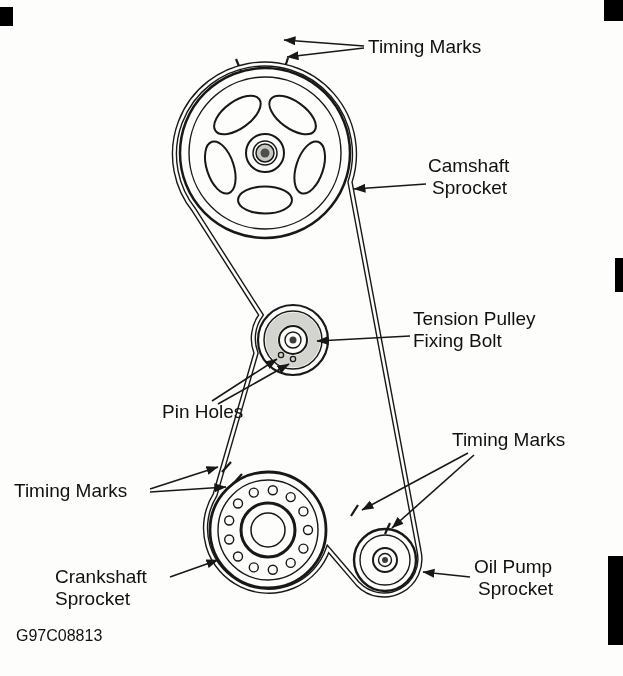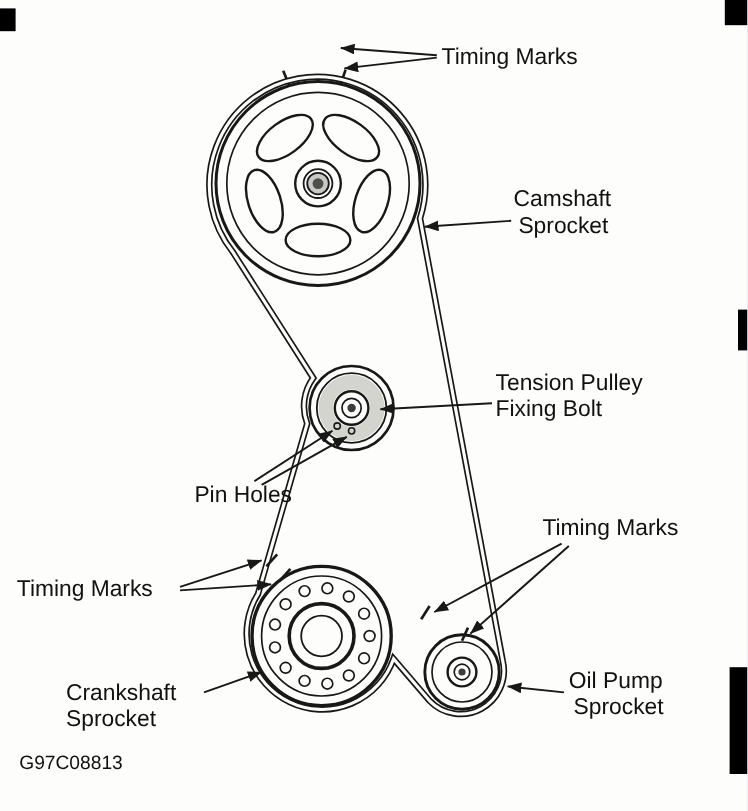--- a/index.html
+++ b/index.html
@@ -1,17 +1,17 @@
 <!DOCTYPE html>
 <html><head>
 <meta charset="utf-8">
 <style>
   html,body{margin:0;padding:0;background:#ffffff;}
   body{width:623px;height:676px;overflow:hidden;}
-  .canvas{position:relative;width:623px;height:676px;background:#c4b5fd;}
+  .canvas{position:relative;width:623px;height:676px;background:#fde047;}
   svg{display:block;}
   text{font-family:"Liberation Sans",sans-serif;fill:#111;}
   .lbl{font-size:19px;}
   .code{font-size:16px;}
   .ink{stroke:#181818;fill:none;}
 </style>
 </head>
 <body>
 
 <div class="canvas">

